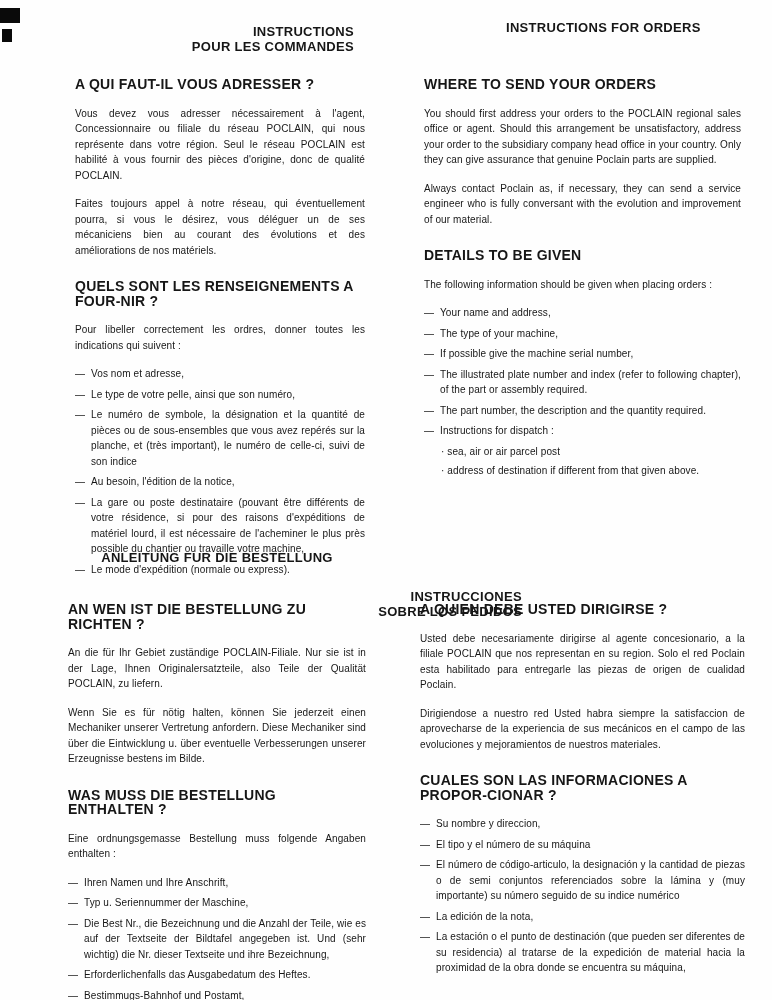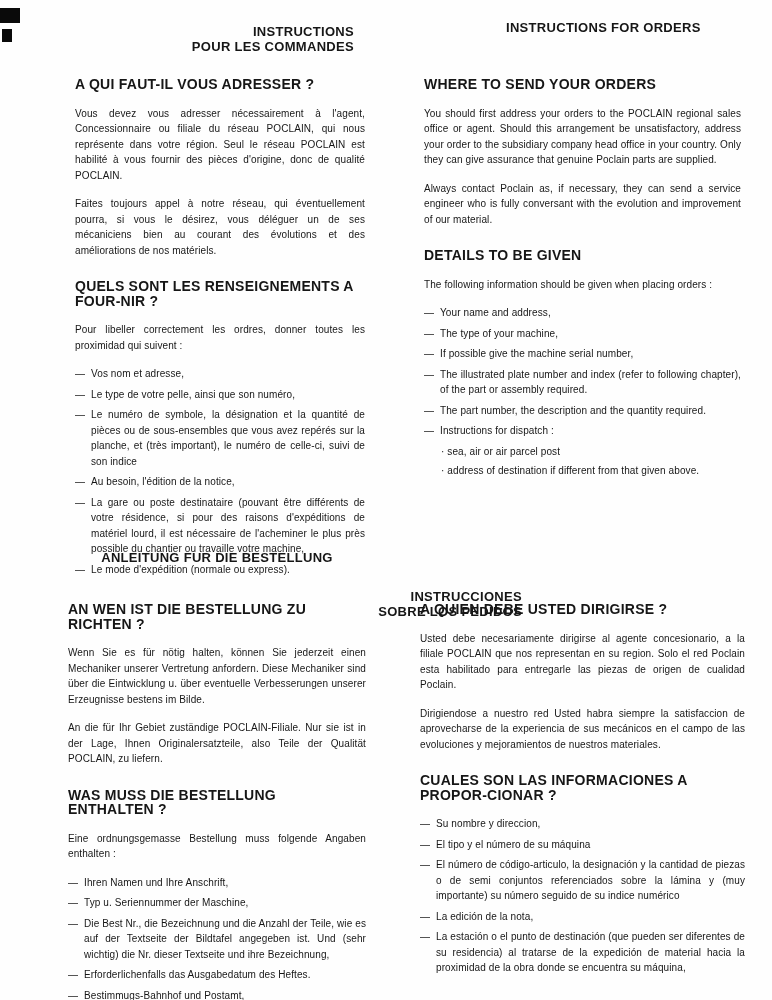--- a/index.html
+++ b/index.html
@@ -85,21 +85,21 @@
   <header class="title title-es">
     <div>INSTRUCCIONES</div>
     <div>SOBRE LOS PEDIDOS</div>
   </header>
 
   <section class="sec sec-fr">
     <h3 class="h">A QUI FAUT-IL VOUS ADRESSER ?</h3>
     <p class="p">Vous devez vous adresser nécessairement à l'agent, Concessionnaire ou filiale du réseau POCLAIN, qui nous représente dans votre région. Seul le réseau POCLAIN est habilité à vous fournir des pièces d'origine, donc de qualité POCLAIN.</p>
     <p class="p">Faites toujours appel à notre réseau, qui éventuellement pourra, si vous le désirez, vous déléguer un de ses mécaniciens bien au courant des évolutions et des améliorations de nos matériels.</p>
     <h3 class="h h-gap">QUELS SONT LES RENSEIGNEMENTS A FOUR-NIR ?</h3>
-    <p class="p">Pour libeller correctement les ordres, donner toutes les proximidad qui suivent :</p>
+    <p class="p">Pour libeller correctement les ordres, donner toutes les indications qui suivent :</p>
     <div class="list">
       <div class="li">
         <span class="dash">—</span>
         <span class="txt">Vos nom et adresse,</span>
       </div>
       <div class="li">
         <span class="dash">—</span>
         <span class="txt">Le type de votre pelle, ainsi que son numéro,</span>
       </div>
       <div class="li">
@@ -152,22 +152,22 @@
         <span class="dash">—</span>
         <span class="txt">Instructions for dispatch :</span>
       </div>
       <div class="sub">· sea, air or air parcel post</div>
       <div class="sub">· address of destination if different from that given above.</div>
     </div>
   </section>
 
   <section class="sec sec-de">
     <h3 class="h">AN WEN IST DIE BESTELLUNG ZU RICHTEN ?</h3>
+    <p class="p">An die für Ihr Gebiet zuständige POCLAIN-Filiale. Nur sie ist in der Lage, Ihnen Originalersatzteile, also Teile der Qualität POCLAIN, zu liefern.</p>
     <p class="p">Wenn Sie es für nötig halten, können Sie jederzeit einen Mechaniker unserer Vertretung anfordern. Diese Mechaniker sind über die Eintwicklung u. über eventuelle Verbesserungen unserer Erzeugnisse bestens im Bilde.</p>
-    <p class="p">An die für Ihr Gebiet zuständige POCLAIN-Filiale. Nur sie ist in der Lage, Ihnen Originalersatzteile, also Teile der Qualität POCLAIN, zu liefern.</p>
     <h3 class="h h-gap">WAS MUSS DIE BESTELLUNG ENTHALTEN ?</h3>
     <p class="p">Eine ordnungsgemasse Bestellung muss folgende Angaben enthalten :</p>
     <div class="list">
       <div class="li">
         <span class="dash">—</span>
         <span class="txt">Ihren Namen und Ihre Anschrift,</span>
       </div>
       <div class="li">
         <span class="dash">—</span>
         <span class="txt">Typ u. Seriennummer der Maschine,</span>

